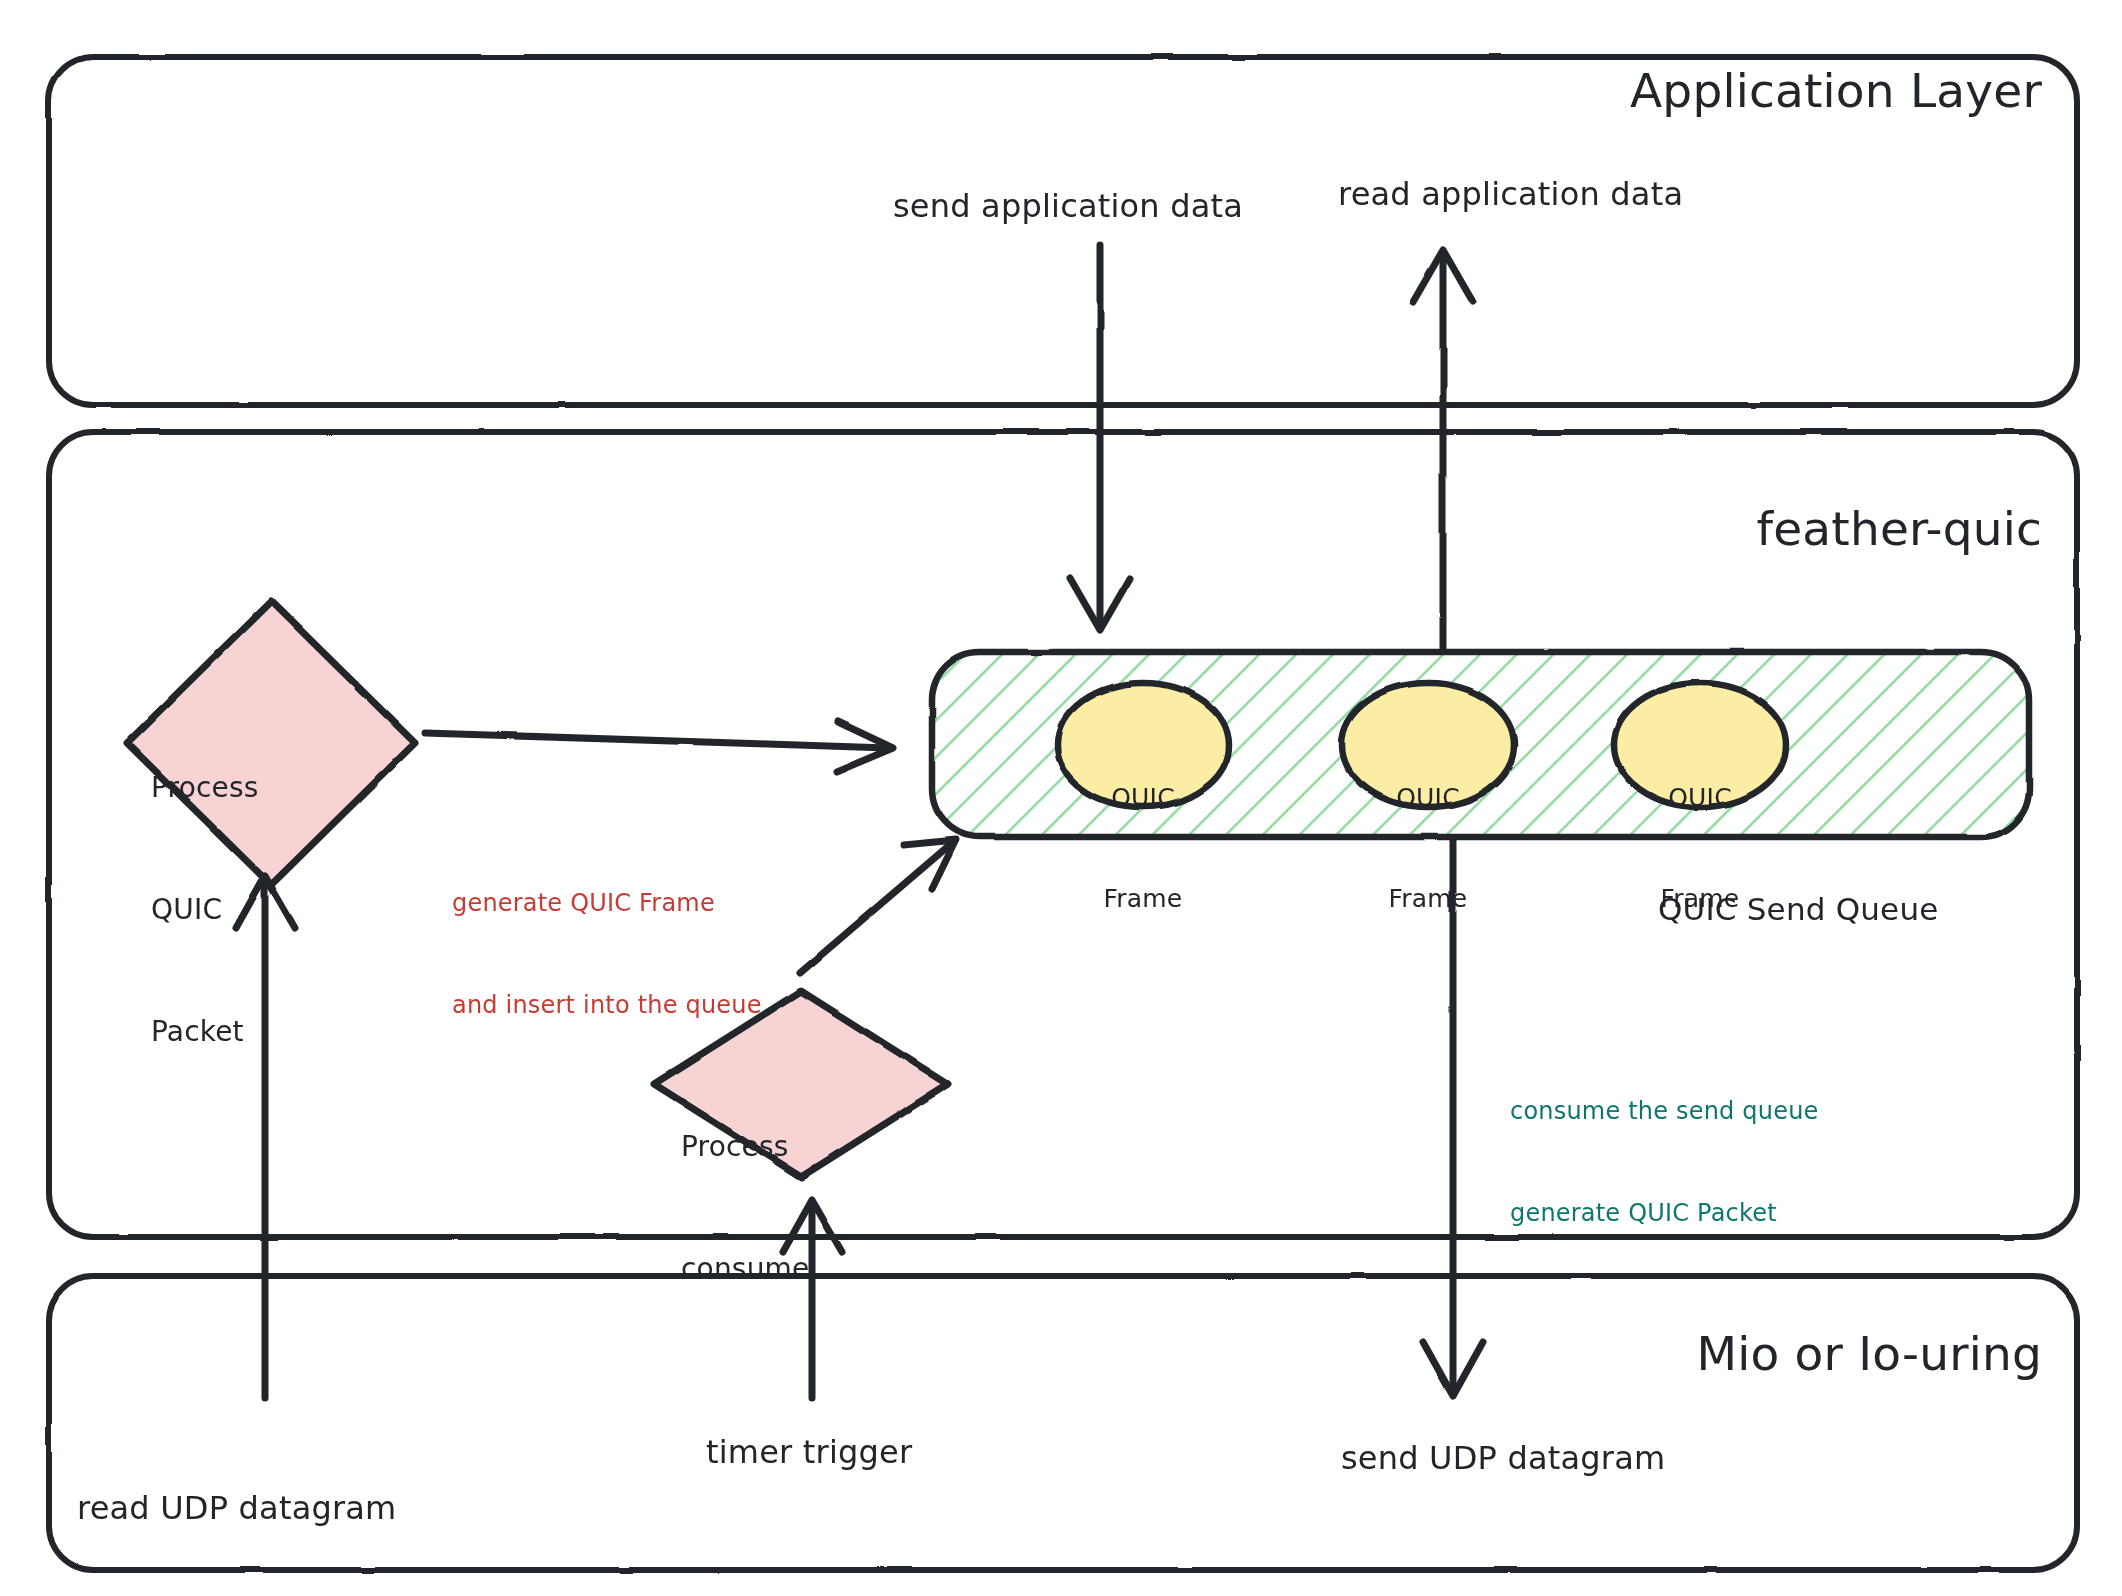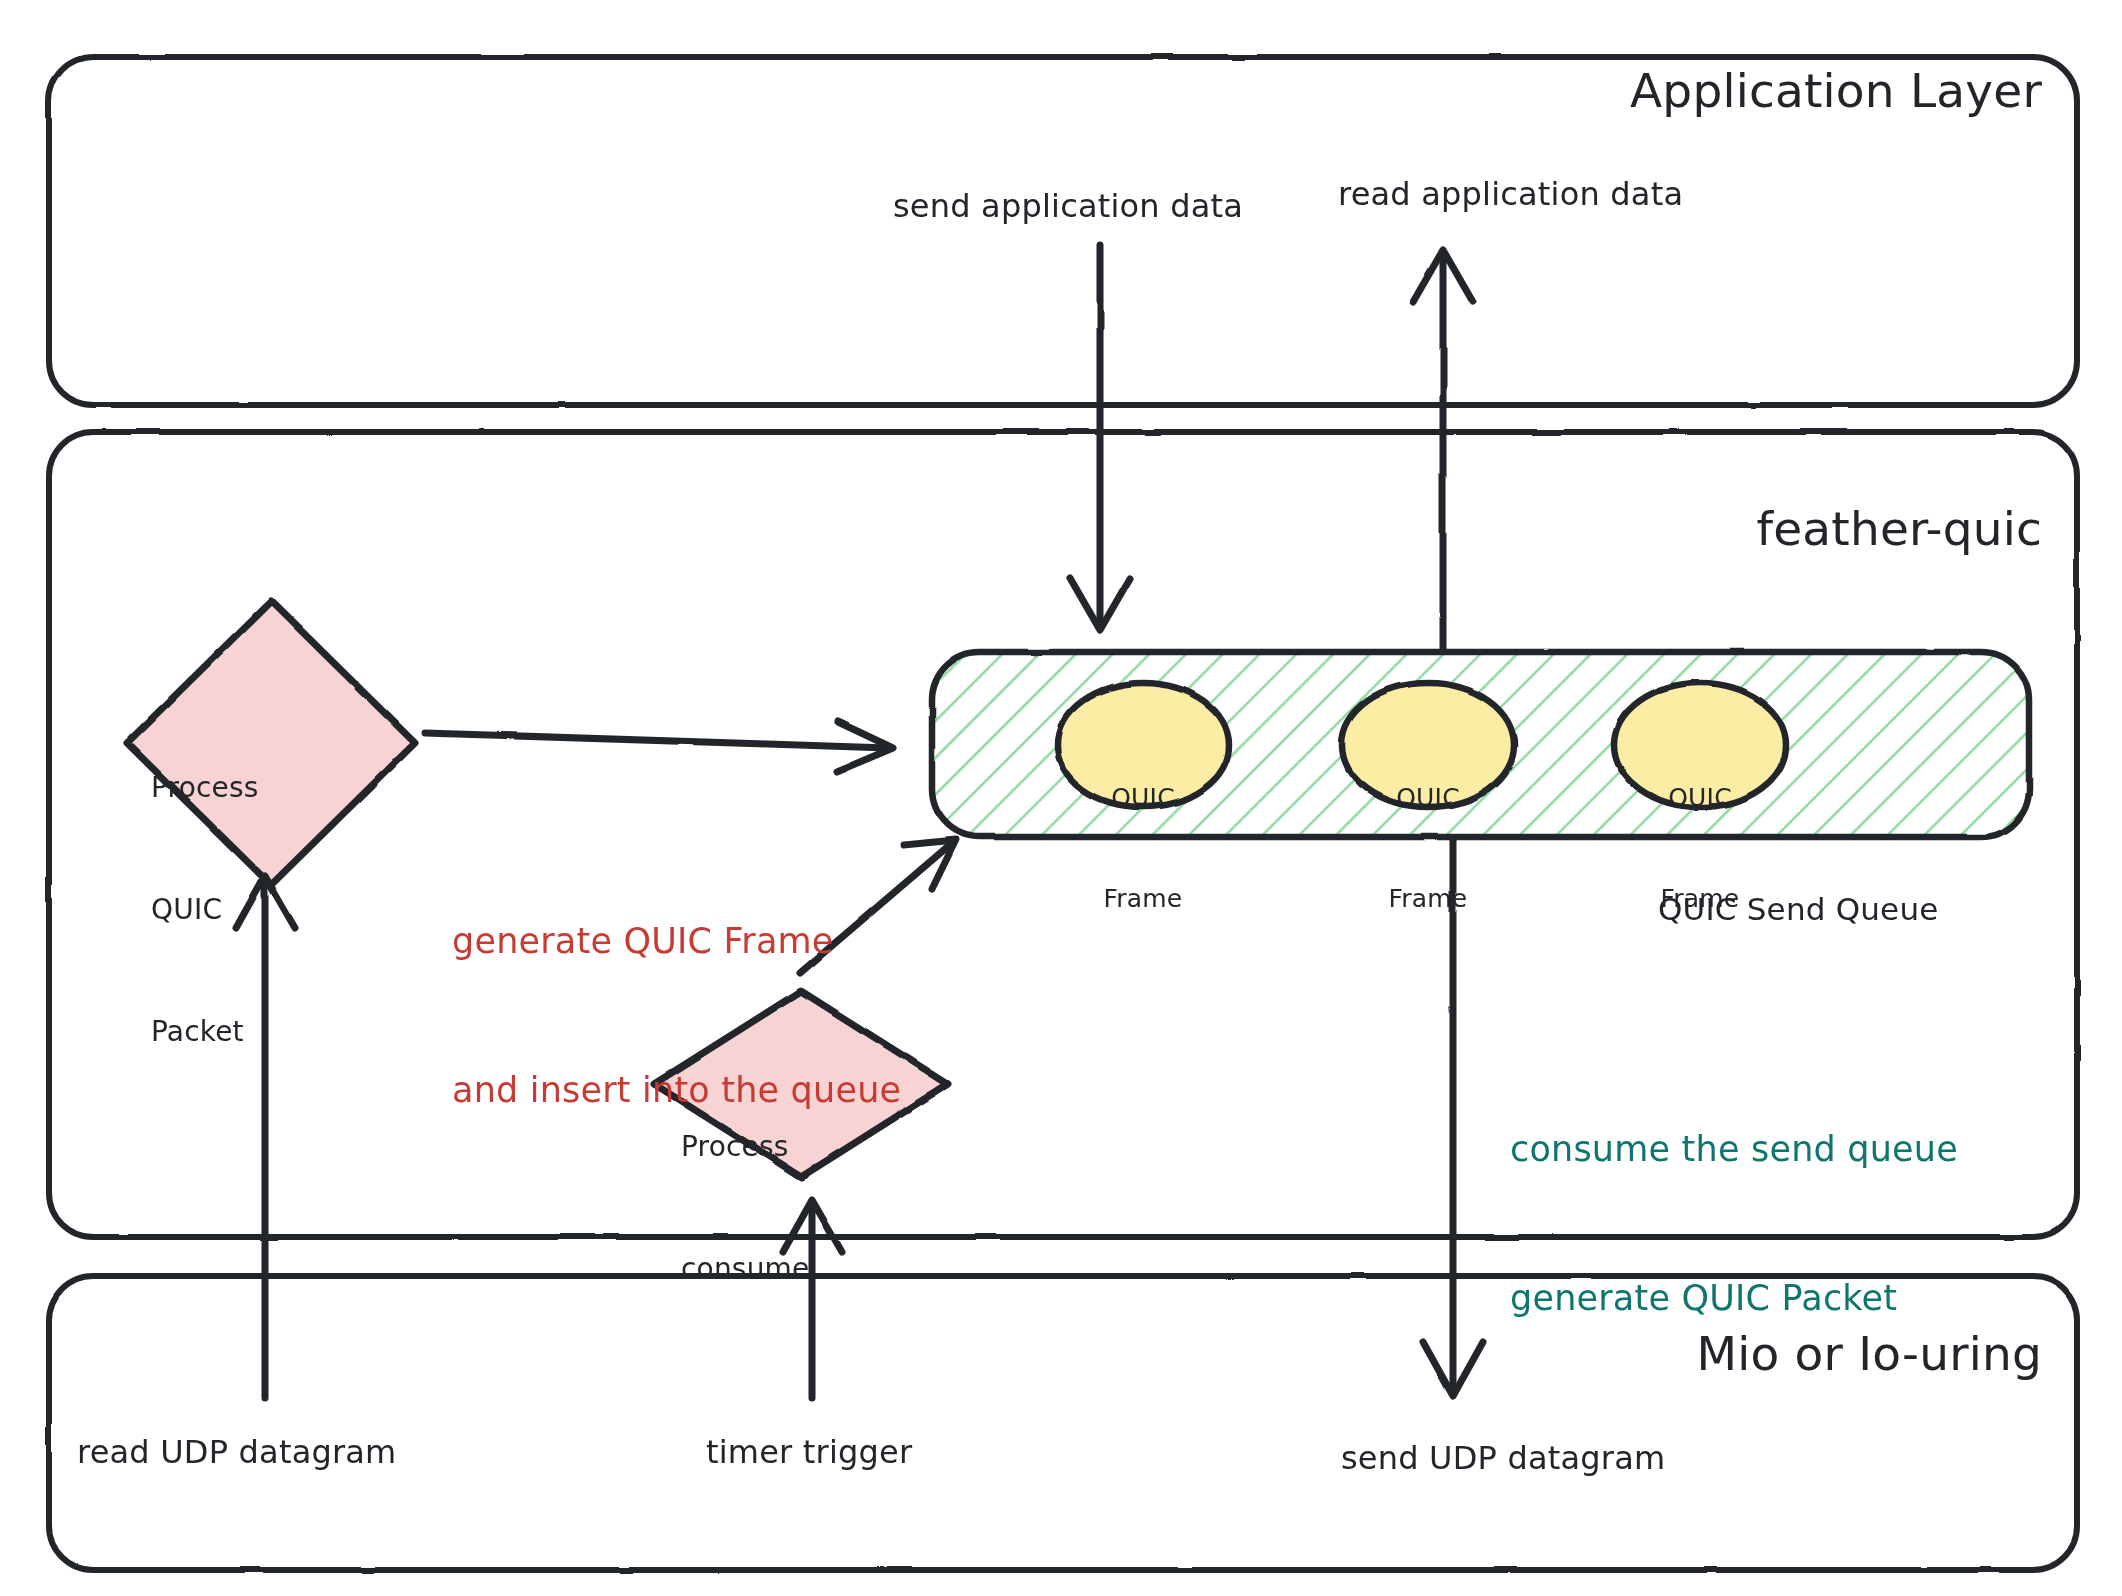--- a/index.html
+++ b/index.html
@@ -42,21 +42,21 @@
     font-size: 28px;
     text-align: left;
     line-height: 1.45;
   }
   .frame-label {
     font-size: 25px;
     text-align: center;
     line-height: 1.35;
   }
   .annot {
-    font-size: 35px;
+    font-size: 24px;
     line-height: 1.42;
   }
   .annot.red { color: #c63b33; }
   .annot.green { color: #0f766e; }
   .queue-caption { font-size: 31px; margin-top: 28px; }
 </style>
 </head>
 <body>
 
 <div id="stage">
@@ -143,21 +143,21 @@
   <div class="txt layer-title" style="right:80px; top:500px;">feather-quic</div>
 
   <div class="txt layer-title" style="right:80px; top:62px;">Application Layer</div>
 
   <div class="txt layer-title" style="right:80px; top:1325px;">Mio or Io-uring</div>
 
   <div class="txt edge-label" style="left:893px; top:186px;">send application data</div>
 
   <div class="txt edge-label" style="left:1338px; top:174px;">read application data</div>
 
-  <div class="txt edge-label" style="left:77px; top:1432px;">read UDP datagram</div>
+  <div class="txt edge-label" style="left:77px; top:1488px;">read UDP datagram</div>
 
   <div class="txt edge-label" style="left:706px; top:1432px;">timer trigger</div>
 
   <div class="txt edge-label" style="left:1341px; top:1438px;">send UDP datagram</div>
 
   <div class="txt node-label" style="left:151px; top:687px; width:240px;">
     <div>Process</div>
     <div>QUIC</div>
     <div>Packet</div>
   </div>

